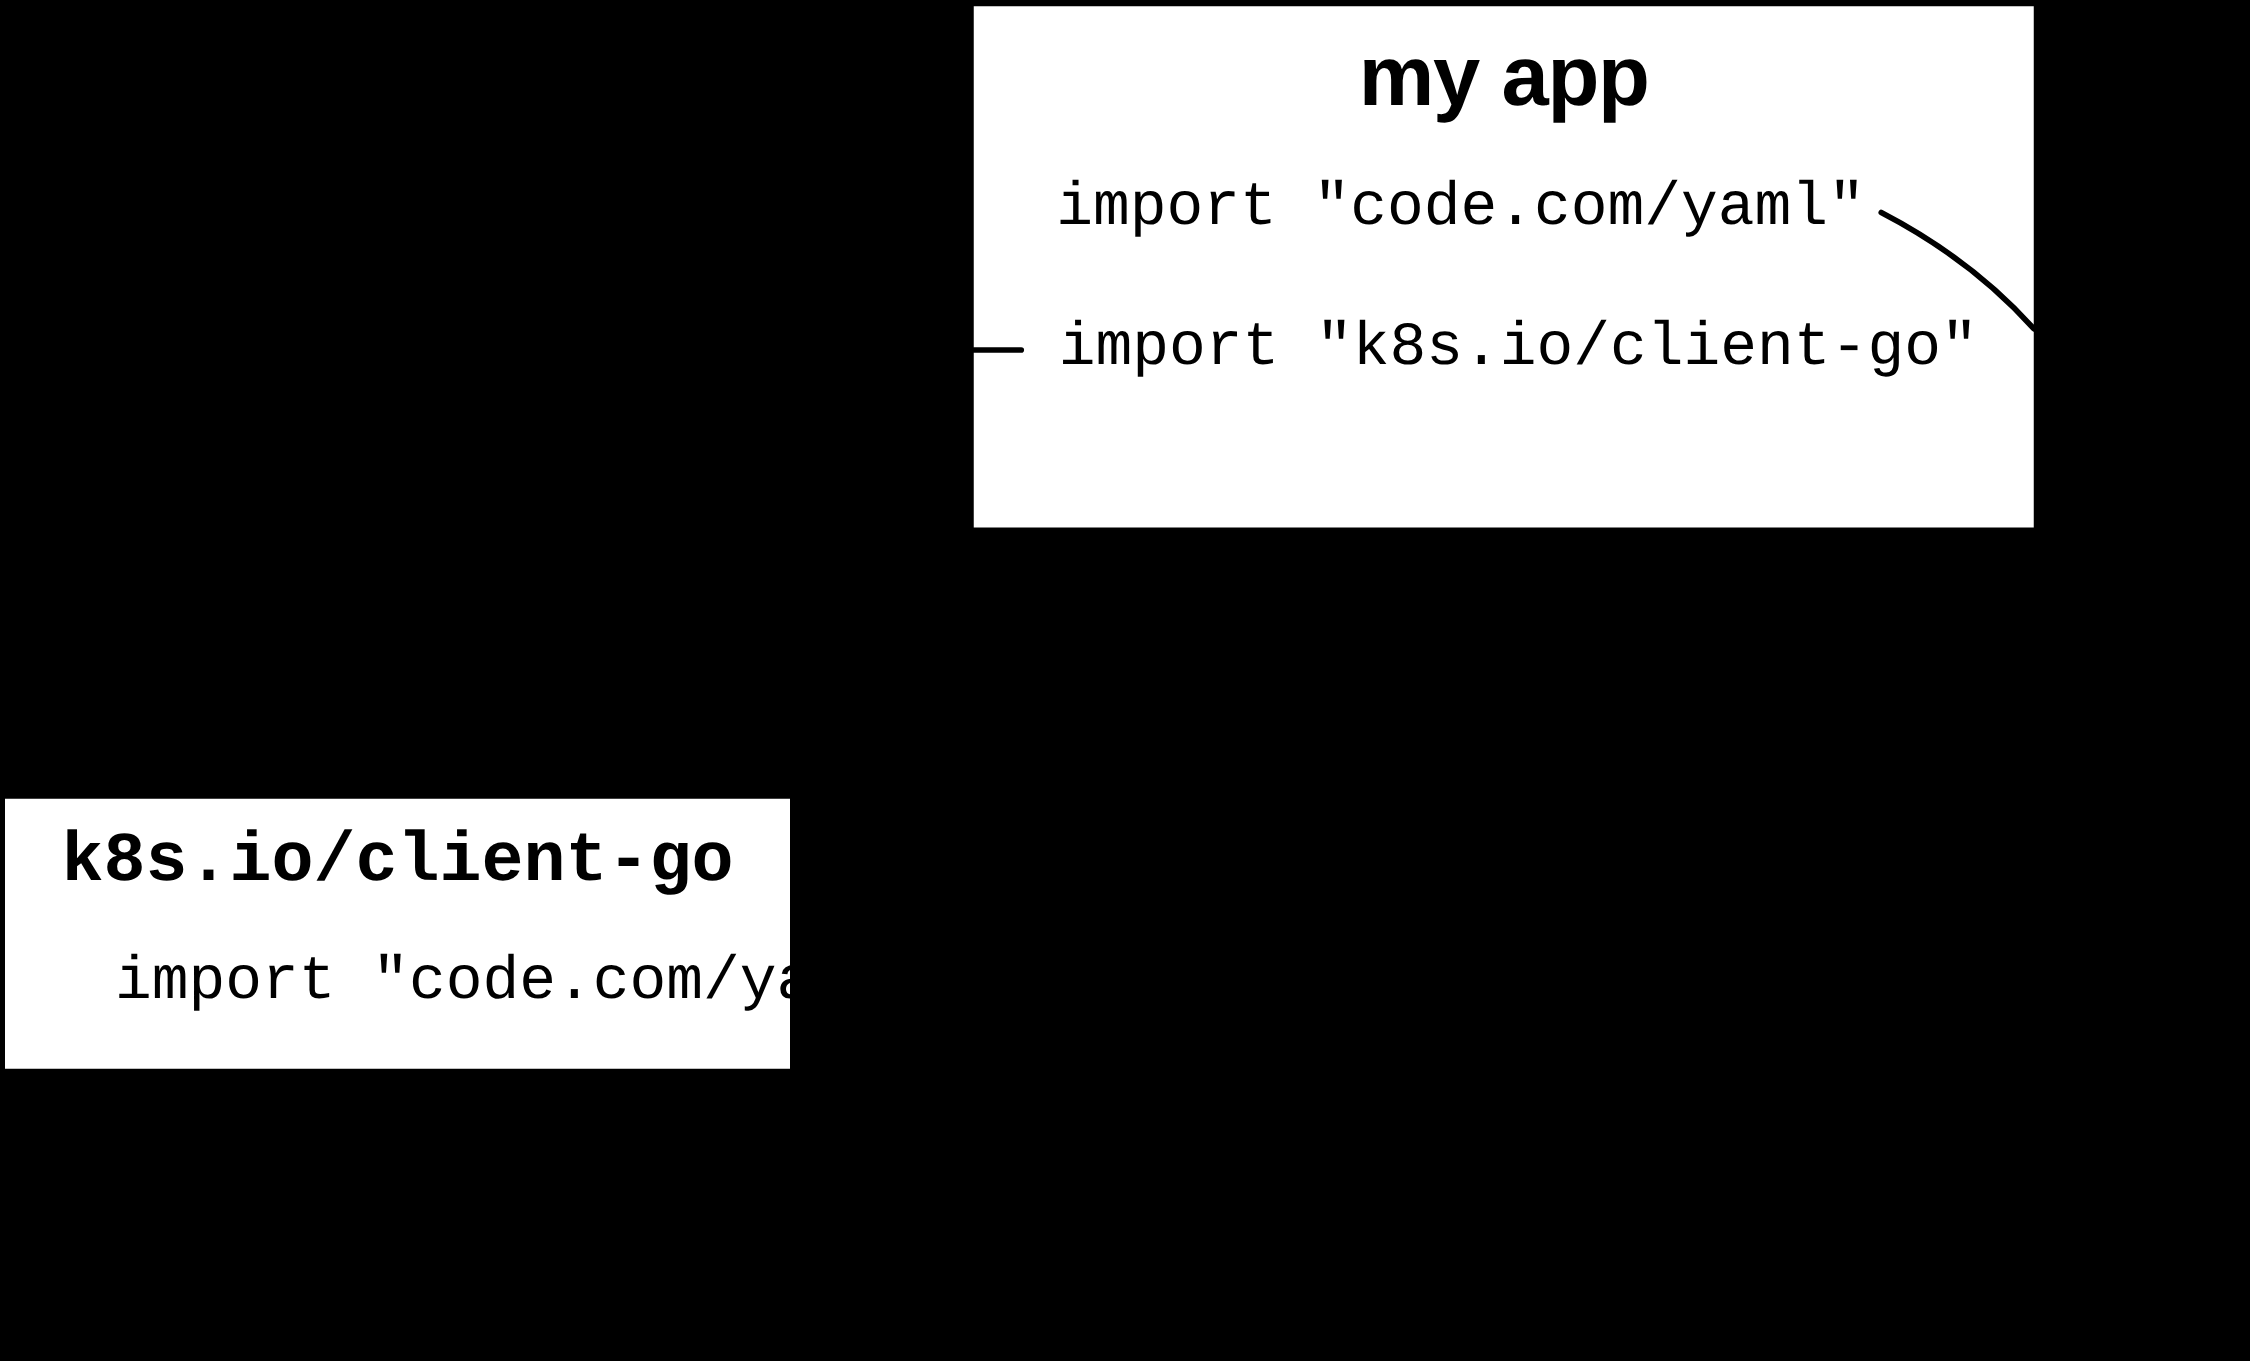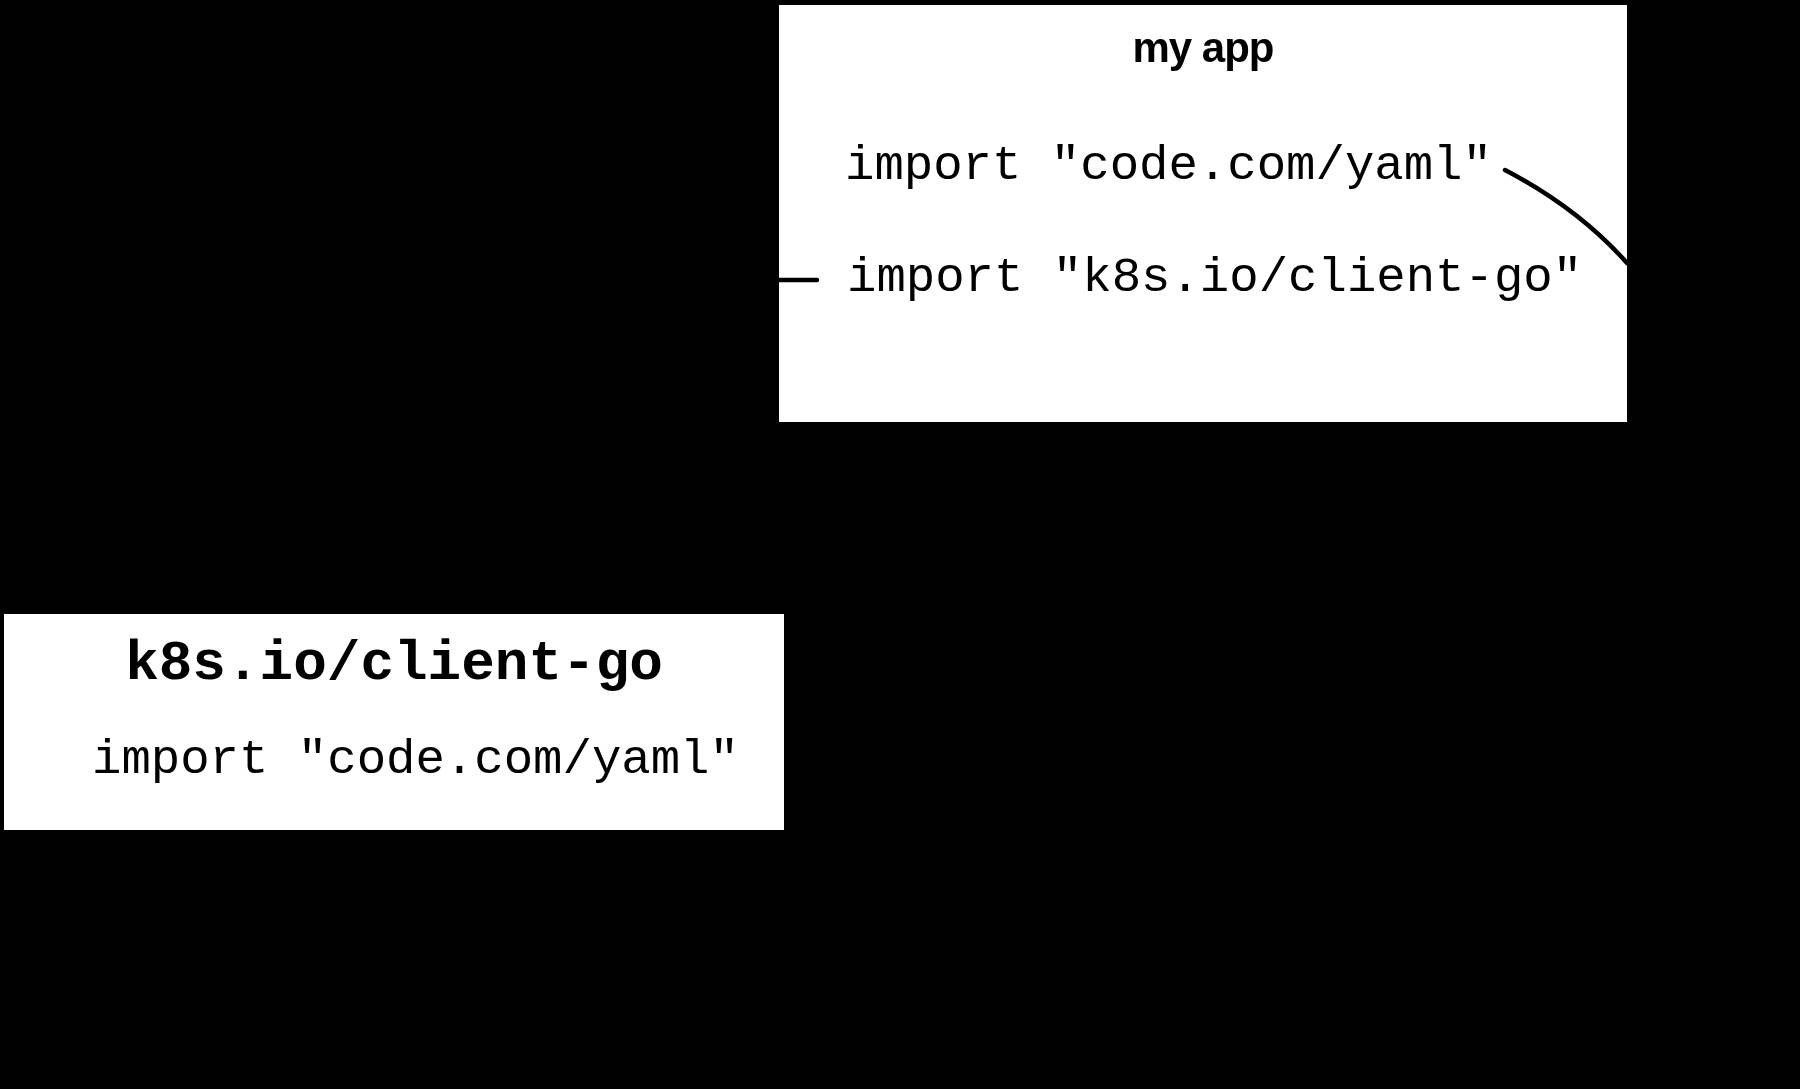--- a/index.html
+++ b/index.html
@@ -14,31 +14,31 @@
     background: #000000;
     overflow: hidden;
     font-family: "Liberation Mono", monospace;
   }
   .box {
     position: absolute;
     background: #ffffff;
     color: #000000;
   }
   .box-myapp   { left: 779px; top: 5px;   width: 848px; height: 417px; }
-  .box-clientgo{ left: 4px;   top: 614px; width: 780px; height: 216px; }
+  .box-clientgo{ left: 4px;   top: 639px; width: 628px; height: 216px; }
   .box-yaml    { left: 810px; top: 963px; width: 694px; height: 115px; }
 
   .title-sans {
     position: absolute;
     left: 0; right: 0;
     top: 22px;
     text-align: center;
     font-family: "Liberation Sans", sans-serif;
     font-weight: 700;
-    font-size: 42px;
+    font-size: 68px;
     line-height: 1;
     letter-spacing: -1px;
     white-space: pre;
   }
   .title-mono {
     position: absolute;
     left: 0; right: 0;
     top: 22px;
     text-align: center;
     font-family: "Liberation Mono", monospace;

